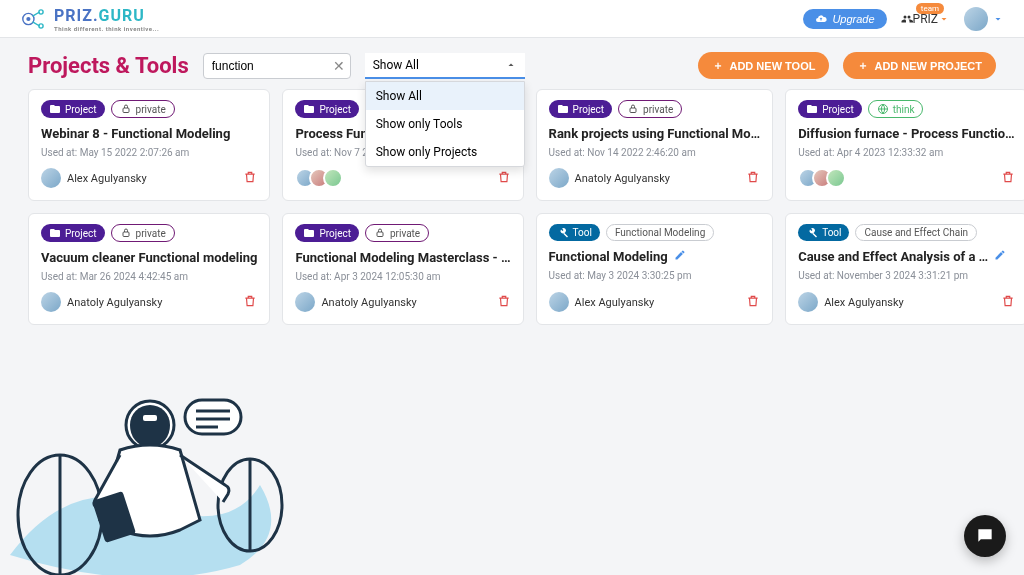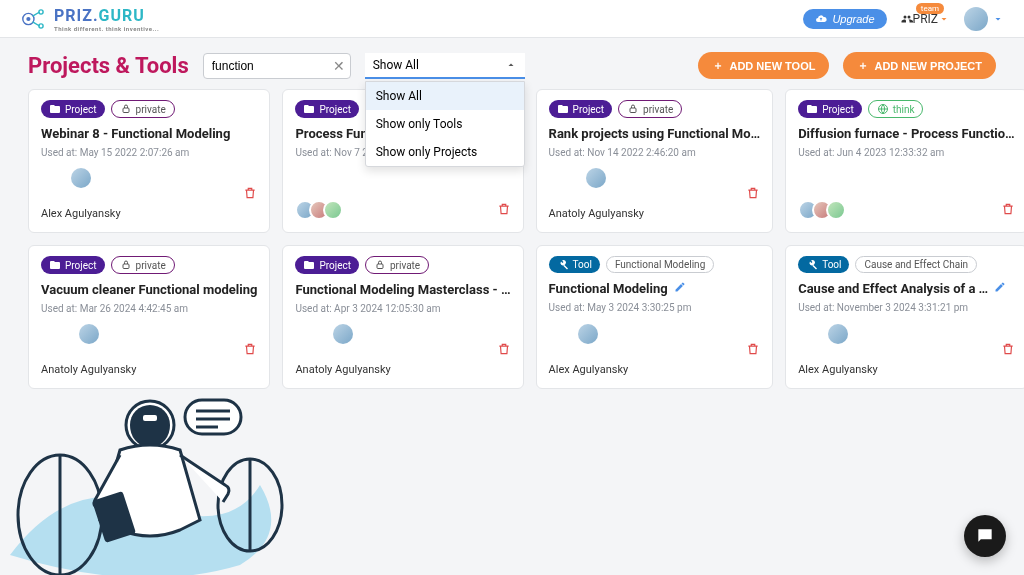--- a/index.html
+++ b/index.html
@@ -41,21 +41,21 @@
   .badge { display: inline-flex; align-items: center; gap: 4px; font-size: 10px; border-radius: 10px; padding: 2px 8px; }
   .badge-project { background: #4c1d95; color: #fff; }
   .badge-tool { background: #0369a1; color: #fff; }
   .badge-privacy { border: 1px solid #701a75; color: #555; background: #fff; justify-content: center; }
   .badge-open { border: 1px solid #48b86c; color: #48b86c; background: #fff; }
   .badge-cat { border: 1px solid #c9ccd1; color: #555; background: #fff; }
   .card-title { font-size: 13px; font-weight: 700; color: #222; white-space: nowrap; overflow: hidden; text-overflow: ellipsis; margin-bottom: 6px; display: flex; align-items: flex-start; gap: 6px; }
   .edit-hint { color: #4a8fe7; font-size: 12px; cursor: pointer; flex: none;}
   .card-meta { font-size: 10px; color: #8a8f98; margin-bottom: 10px; }
   .card-footer { display: flex; align-items: center; justify-content: space-between; margin-top: auto; }
-  .owner { display: flex; align-items: center; gap: 19px; font-size: 11px; color: #333; flex-direction: column; }
+  .owner { display: flex; align-items: center; gap: 6px; font-size: 11px; color: #333; }
   .avatar { width: 20px; height: 20px; border-radius: 50%; background: linear-gradient(135deg,#bcd4e6,#7ba7c8); display: inline-block; flex: none; }
   .avatar.alt1 { background: linear-gradient(135deg,#e6c8bc,#c87b7b); }
   .avatar.alt2 { background: linear-gradient(135deg,#c2e6bc,#7bc891); }
   .avatar-stack { display: flex; }
   .avatar-stack .avatar { margin-right: -6px; border: 2px solid #fff; }
   .trash { color: #e04a4a; cursor: pointer; font-size: 14px; }
 
   
   .illus { position: absolute; left: 0; bottom: -10px; width: 300px; }
 
@@ -246,21 +246,21 @@
           <svg class="ic" viewBox="0 0 24 24" fill="none" stroke="currentColor" stroke-width="2">
             <circle cx="12" cy="12" r="9"></circle>
             <path d="M3 12h18M12 3a14 14 0 010 18M12 3a14 14 0 000 18"></path>
           </svg>
           <span>think</span>
         </span>
       </div>
     <div class="card-title">
         <span style="overflow:hidden;text-overflow:ellipsis">Diffusion furnace - Process Functio…</span>
       </div>
-    <div class="card-meta">Used at: Jun 4 2023 12:33:32 am</div>
+    <div class="card-meta">Used at: Apr 4 2023 12:33:32 am</div>
     <div class="card-footer">
       <div class="avatar-stack">
           <span class="avatar "></span>
           <span class="avatar alt1"></span>
           <span class="avatar alt2"></span>
         </div>
       <span class="trash"><svg width="14" height="14" viewBox="0 0 24 24" fill="none" stroke="currentColor" stroke-width="2">
             <path d="M4 7h16M9 7V4h6v3M6 7l1 13h10l1-13"></path>
           </svg></span>
     </div>

